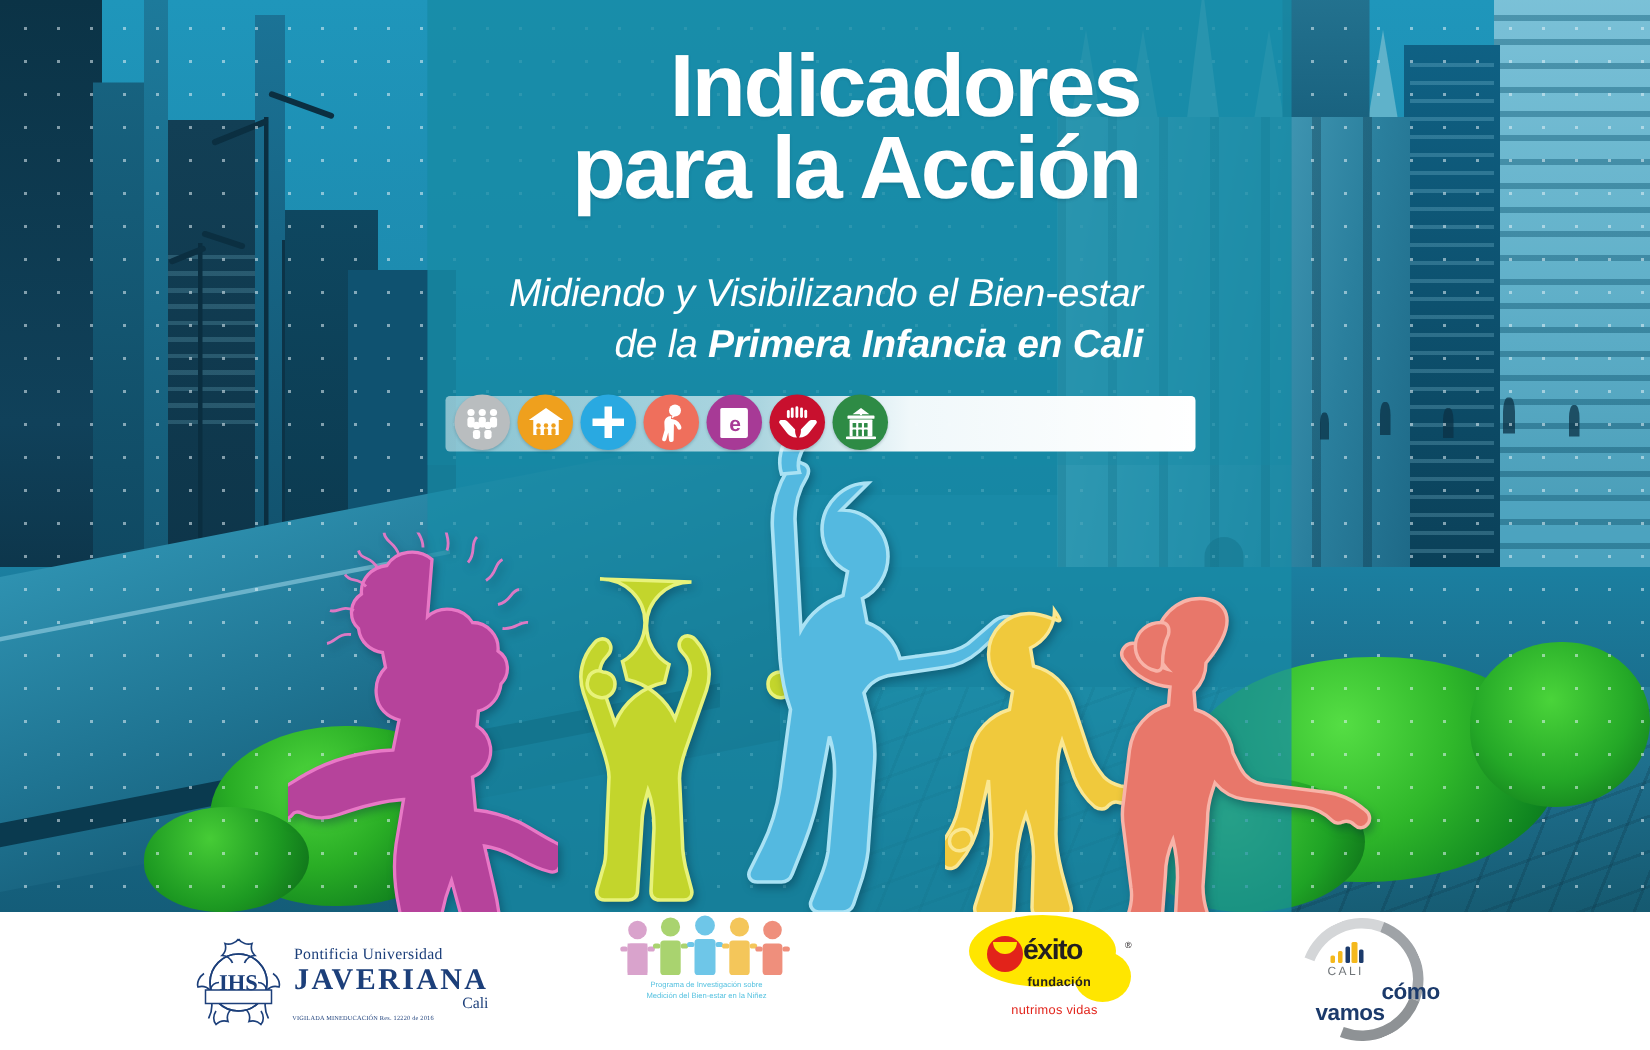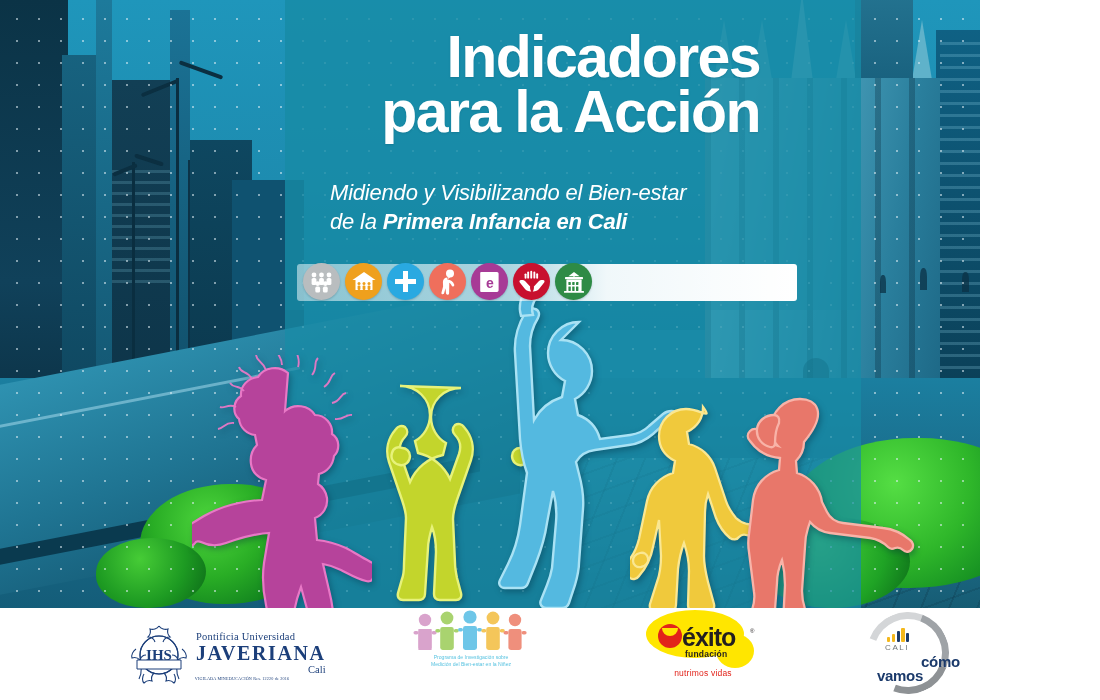--- a/index.html
+++ b/index.html
@@ -4,21 +4,21 @@
 <style>
   * { margin:0; padding:0; box-sizing:border-box; }
   html,body { width:1100px; height:700px; }
   body {
     font-family:"Liberation Sans", sans-serif;
     background:#ffffff;
     overflow:hidden;
     position:relative;
   }
 
-  #cover { position:absolute; left:0; top:0; width:980px; height:700px; overflow:hidden; }
+  #cover { position:absolute; left:0; top:0; width:1100px; height:700px; overflow:hidden; }
 
   
   .bg { position:absolute; left:0; top:0; width:1100px; height:608px; overflow:hidden;
         background:#1d86a8; }
 
   .sky { position:absolute; left:0; top:0; width:1100px; height:330px;
          background:linear-gradient(180deg,#1f96bb 0%,#1d8cb0 55%,#157a9c 100%); }
 
   
   .bld { position:absolute; bottom:150px; background:#0e4d66; }
@@ -108,22 +108,22 @@
            background:rgba(23,140,166,.72); }
   .panel2{ position:absolute; left:285px; top:0; width:576px; height:310px;
            background:rgba(20,132,158,.32); }
 
   
   .title { position:absolute; left:360px; top:30px; width:400px; text-align:right;
            color:#ffffff; font-weight:bold; font-size:59px; line-height:.94;
            letter-spacing:-1.6px; text-shadow:0 1px 2px rgba(0,50,70,.18); }
   .title .l2 { display:block; }
 
-  .subtitle { position:absolute; left:330px; top:178px; width:432px; 
-              color:#ffffff; font-style:italic; font-size:22px; line-height:1.32;
+  .subtitle { position:absolute; left:330px; top:178px; width:432px; text-align:right;
+              color:#ffffff; font-style:italic; font-size:26px; line-height:1.32;
               letter-spacing:-.2px; }
   .subtitle .s2 { display:block; }
   .subtitle b { font-weight:bold; font-style:italic; }
 
   
   .band { position:absolute; left:297px; top:264px; width:500px; height:37px;
           background:linear-gradient(90deg, rgba(232,245,248,.55) 0%, rgba(235,246,249,.70) 42%, rgba(252,254,255,.95) 62%, #ffffff 100%);
           border-radius:3px; }
   .icons { position:absolute; left:303px; top:263px; display:flex; gap:5px; align-items:center; }
   .ico { width:37px; height:37px; border-radius:50%; position:relative;
@@ -165,21 +165,21 @@
   
   #logo-exito { left:638px; width:130px; }
   .ex-mark { position:relative; width:130px; height:62px; }
   .ex-blob-a { position:absolute; left:8px; top:2px; width:98px; height:48px; background:#ffe600; border-radius:50%; }
   .ex-blob-b { position:absolute; left:78px; top:26px; width:38px; height:34px; background:#ffe600; border-radius:50%; }
   .ex-smile { position:absolute; left:20px; top:16px; width:24px; height:24px; border-radius:50%;
               background:#e2231a; overflow:hidden; }
   .ex-smile:after{ content:""; position:absolute; left:4px; top:4px; width:16px; height:8px;
               background:#ffe600; border-radius:0 0 9px 9px; }
   .ex-fund { position:absolute; left:47px; top:9px; font-size:8.5px; color:#231f20; font-weight:bold; letter-spacing:.2px;margin-top:32px; }
-  .ex-name { position:absolute; left:44px; top:15px; font-size:25px; font-weight:bold; color:#231f20; letter-spacing:-1px; }
+  .ex-name { position:absolute; left:44px; top:15px; font-size:19px; font-weight:bold; color:#231f20; letter-spacing:-1px; }
   .ex-reg  { position:absolute; left:112px; top:20px; font-size:6px; color:#231f20; }
   .ex-tag  { text-align:center; color:#e2231a; font-size:8.5px; margin-top:-2px; letter-spacing:.2px; }
 
   
   #logo-ccv { left:855px; width:120px; }
   .ccv-wrap { position:relative; width:118px; height:88px; }
   .ccv-arc { position:absolute; left:12px; top:4px; width:82px; height:82px; border-radius:50%;
              border:7px solid transparent;
              border-top-color:#d4d6d8; border-right-color:#9fa3a7; border-bottom-color:#8e9295;
              transform:rotate(-24deg); }

